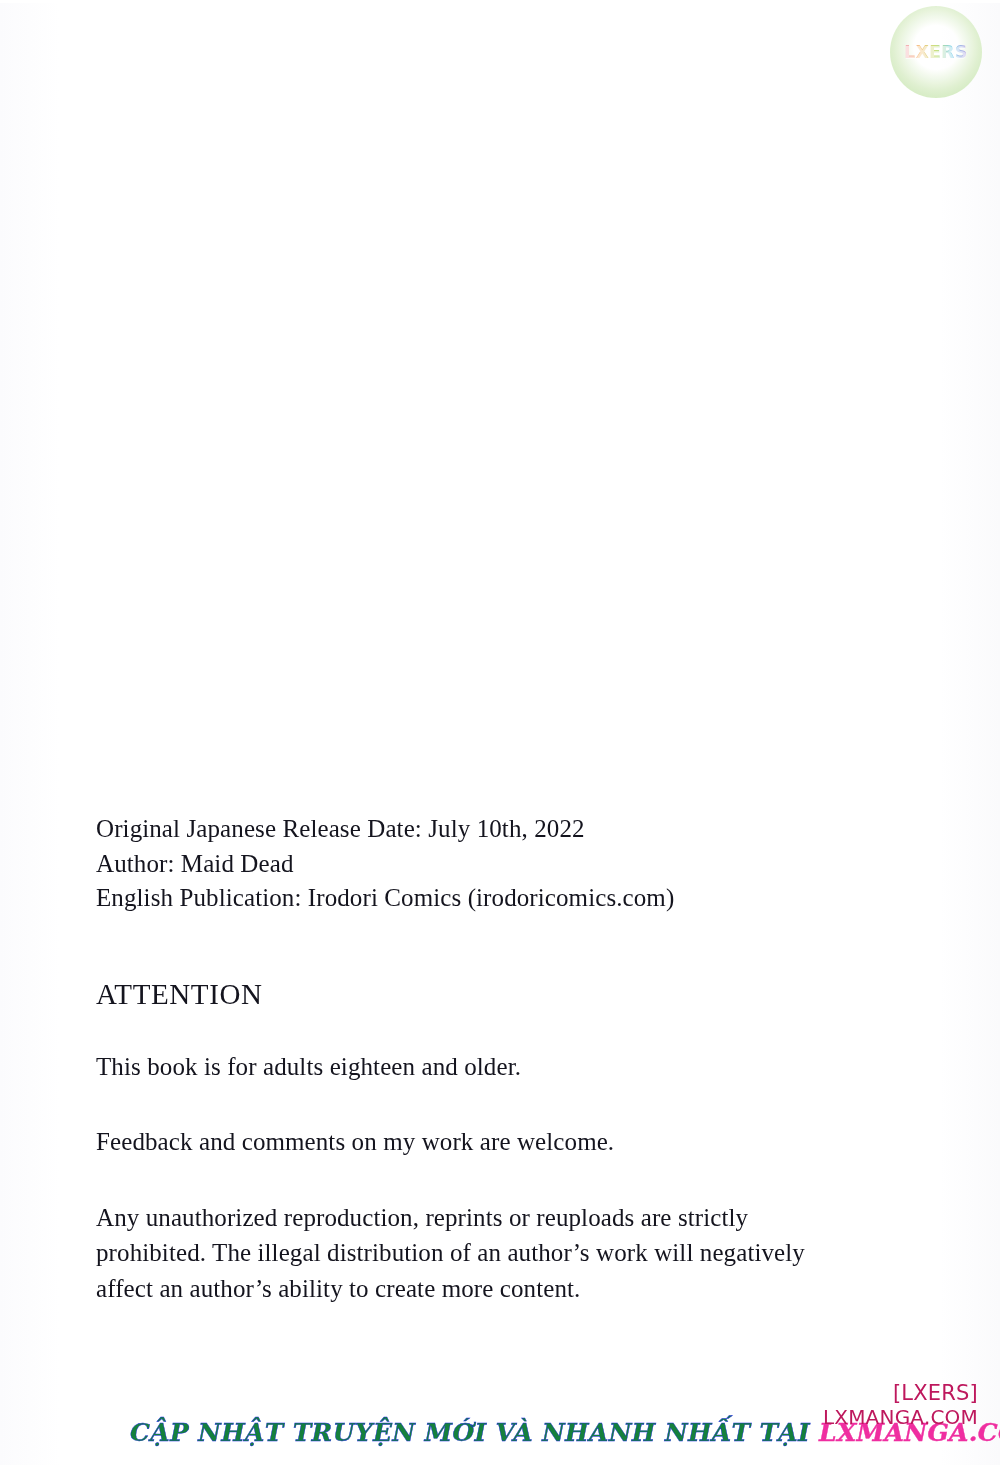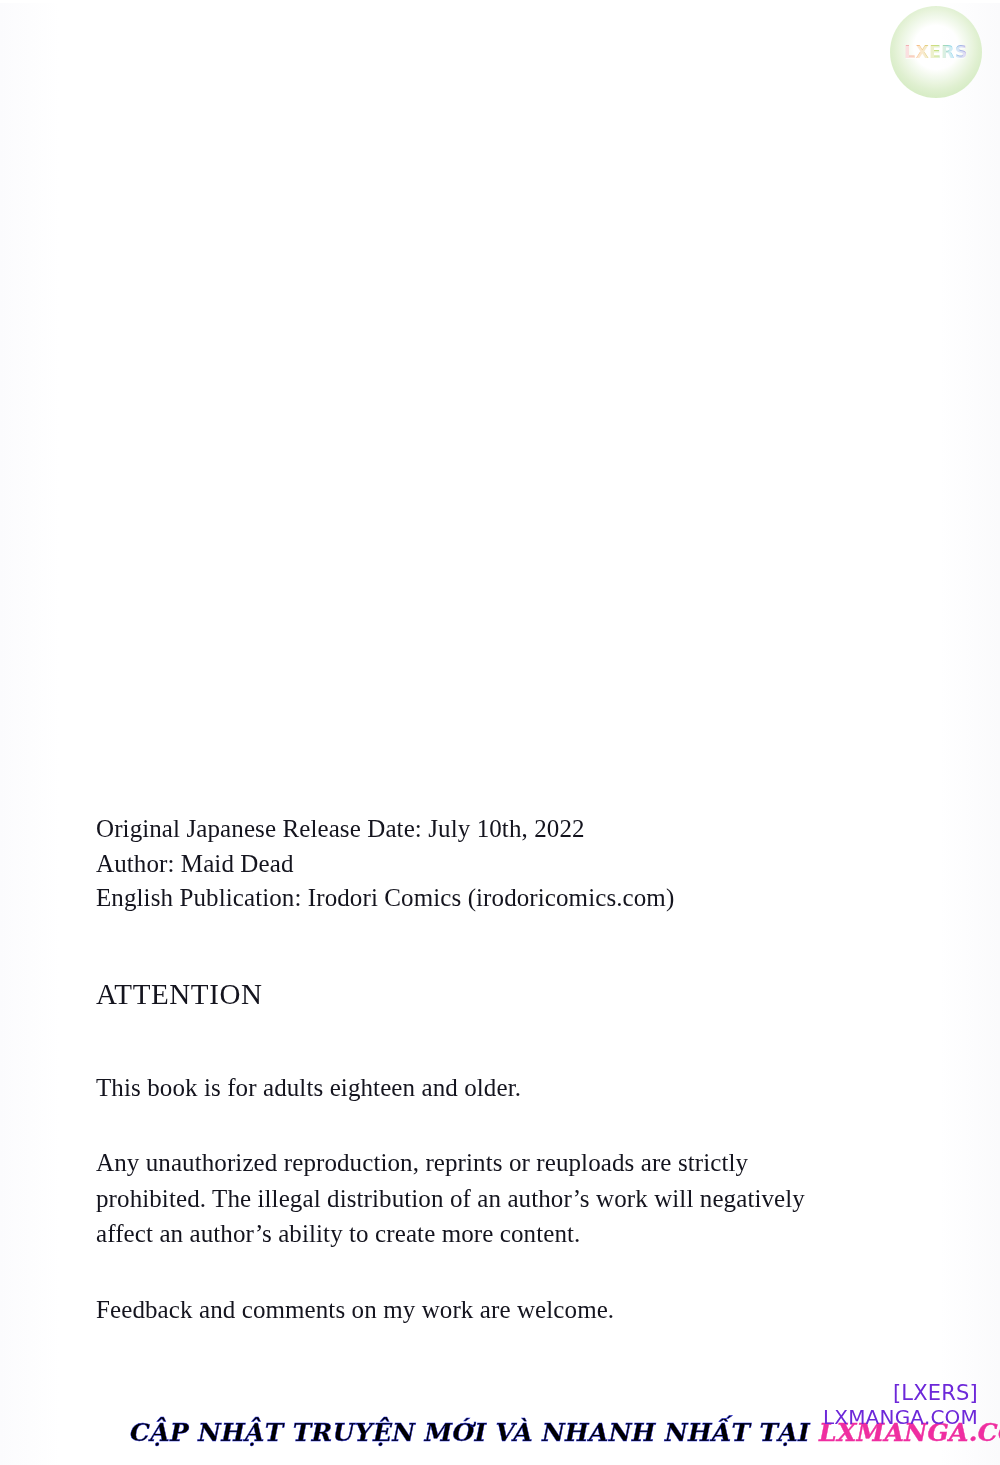--- a/index.html
+++ b/index.html
@@ -78,21 +78,21 @@
     white-space: nowrap;
   }
 
   .attention-heading {
     margin-top: 62px;
     font-size: 29px;
     letter-spacing: 0.6px;
   }
 
   .para {
-    margin-top: 59px;
+    margin-top: 38px;
     font-size: 25px;
     line-height: 1.42;
     letter-spacing: 0.1px;
     max-width: 760px;
   }
   .para.tight {
     margin-top: 40px;
   }
 
   
@@ -109,35 +109,35 @@
     left: 130px;
     bottom: 10px;
     font-family: "DejaVu Serif", serif;
     font-weight: 700;
     font-style: italic;
     font-size: 25px;
     letter-spacing: 0.3px;
     white-space: nowrap;
   }
   .banner-line .blue {
-    color: #000000;
+    color: #15803d;
     -webkit-text-stroke: 0.4px #1b23e8;
   }
   .banner-line .pink {
     color: #ef2ea0;
     -webkit-text-stroke: 0.4px #ef2ea0;
   }
 
   .corner-tag {
     position: absolute;
     right: 22px;
     bottom: 28px;
     text-align: right;
     font-family: "DejaVu Sans", sans-serif;
-    color: #6d28d9;
+    color: #be185d;
   }
   .corner-tag .tag-top {
     font-size: 21px;
     font-weight: 400;
     letter-spacing: 0.2px;
     line-height: 1.05;
   }
   .corner-tag .tag-bottom {
     font-size: 20px;
     font-weight: 400;
@@ -172,23 +172,23 @@
     <div class="credits">
       <div>Original Japanese Release Date: July 10th, 2022</div>
       <div>Author: Maid Dead</div>
       <div>English Publication: Irodori Comics (irodoricomics.com)</div>
     </div>
 
     <div class="attention-heading">ATTENTION</div>
 
     <div class="para">This book is for adults eighteen and older.</div>
 
+    <div class="para tight">Feedback and comments on my work are welcome.</div>
+
     <div class="para tight">Any unauthorized reproduction, reprints or reuploads are strictly prohibited. The illegal distribution of an author’s work will negatively affect an author’s ability to create more content.</div>
-
-    <div class="para tight">Feedback and comments on my work are welcome.</div>
 
   </div>
 
   <div class="bottom-banner">
     <div class="banner-line">
       <span class="blue">CẬP NHẬT TRUYỆN MỚI VÀ NHANH NHẤT TẠI </span><span class="pink">LXMANGA.COM</span>
     </div>
     <div class="corner-tag">
       <div class="tag-top">[LXERS]</div>
       <div class="tag-bottom">LXMANGA.COM</div>

